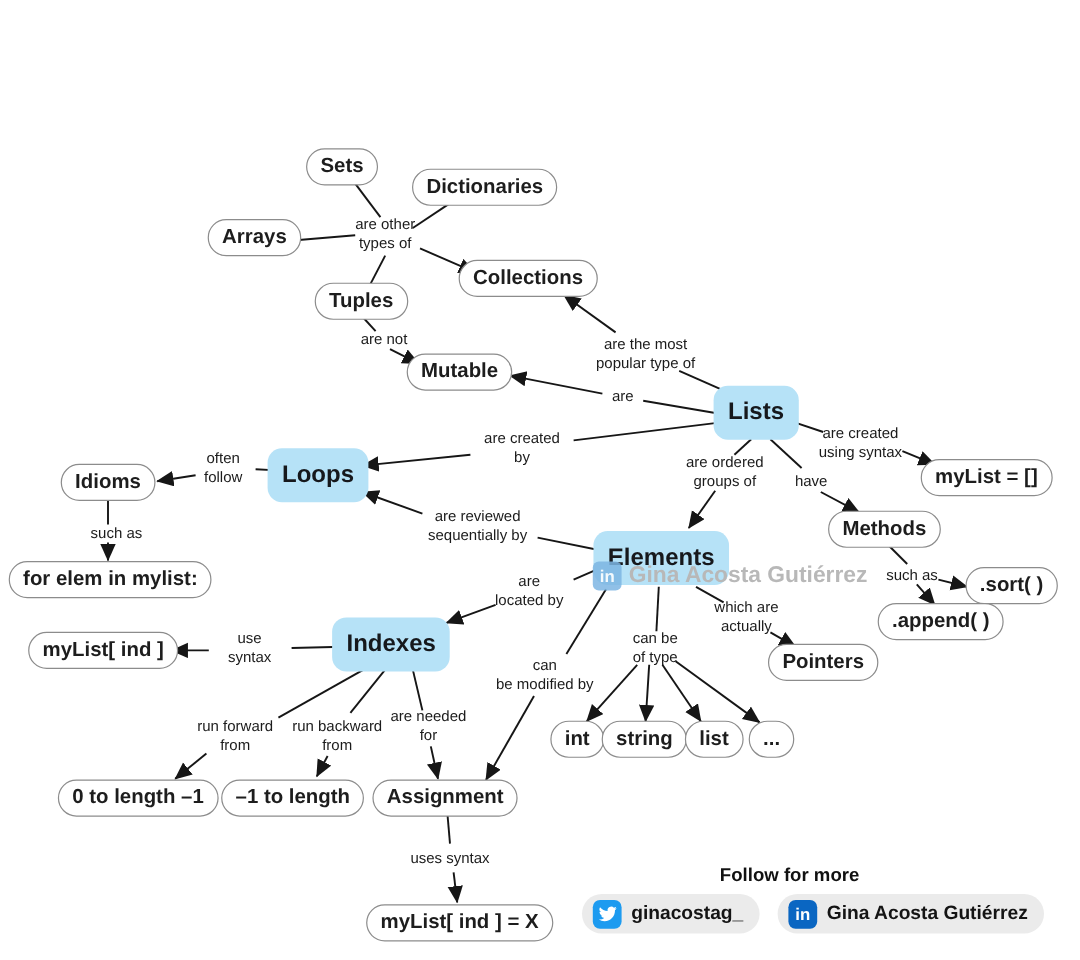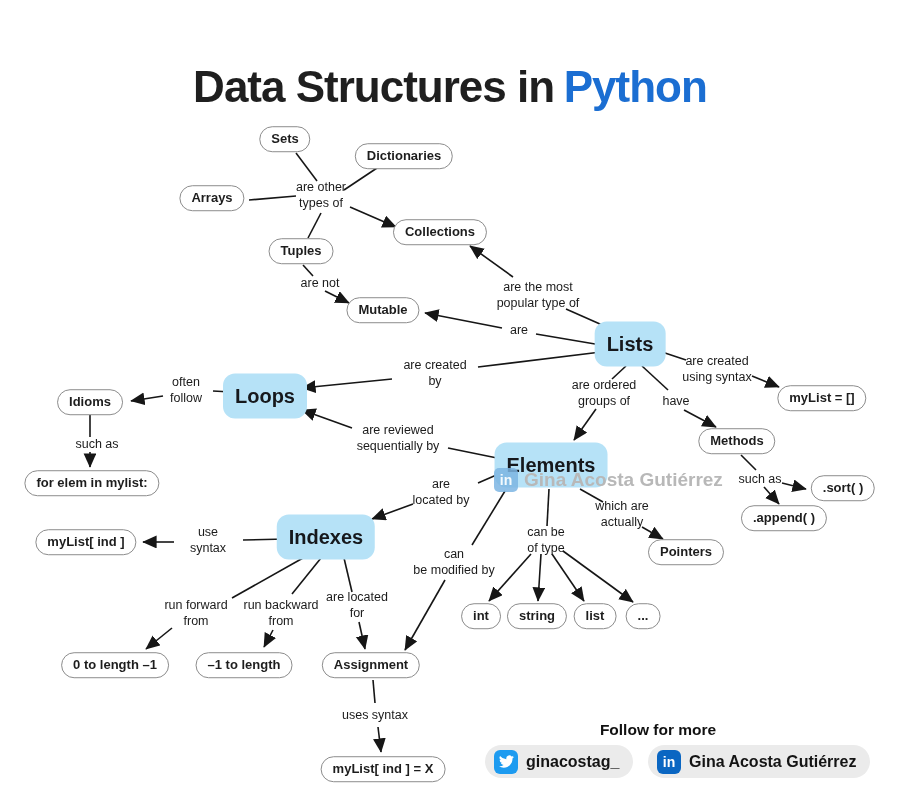--- a/index.html
+++ b/index.html
@@ -11,21 +11,21 @@
     position:absolute;top:30px;left:0;width:900px;text-align:center;
     font-size:44px;font-weight:700;color:#1f1f1f;letter-spacing:-1px;line-height:1.25;
   }
   .title .hl{color:var(--title-blue,#1b6ed2);margin-left:0.22em;}
   svg.edges{position:absolute;left:0;top:0;z-index:1;}
   svg.edges line{stroke:var(--edge-ink,#161616);stroke-width:1.6;}
   .node{
     position:absolute;transform:translate(-50%,-50%);z-index:2;
     background:#ffffff;border:1.4px solid var(--node-border,#8c8c8c);
     border-radius:999px;padding:3px 11px;white-space:nowrap;
-    font-size:13px;font-weight:700;color:#1d1d1d;line-height:1.35;
+    font-size:17px;font-weight:700;color:#1d1d1d;line-height:1.35;
   }
   .node.blue{
     background:var(--node-blue,#b5e3f7);border:none;border-radius:12px;
     padding:9px 12px;font-size:20px;color:#16181c;
   }
   .elabel{
     position:absolute;transform:translate(-50%,-50%);z-index:2;
     font-size:12.5px;font-weight:400;color:#1b1b1b;text-align:center;
     white-space:pre-line;line-height:1.28;
   }
@@ -51,21 +51,20 @@
   }
   .badge-icon.tw{background:var(--twitter-blue,#1d9bf0);}
   .badge-icon.li{background:var(--linkedin-blue,#0a66c2);}
   .pill .label{font-size:16px;font-weight:700;color:#141414;white-space:nowrap;}
 </style>
 </head>
 <body>
 
 <div class="canvas">
 
-  <h1 class="title"><span>Data Structures in</span><span class="hl">Python</span></h1>
 
   <svg class="edges" width="900" height="800" viewBox="0 0 900 800">
     <defs>
       <marker id="arw" markerWidth="11" markerHeight="9" refX="8.5" refY="4" orient="auto">
         <path d="M0,0 L9,4 L0,8 z" fill="#161616"></path>
       </marker>
     </defs>
 
     <line x1="296" y1="153" x2="317" y2="181"></line>
     <line x1="377" y1="168" x2="344" y2="190"></line>
@@ -172,21 +171,21 @@
   <div class="elabel" style="left:454px;top:562px">can
 be modified by</div>
   <div class="elabel" style="left:546px;top:540px">can be
 of type</div>
   <div class="elabel" style="left:622px;top:514px">which are
 actually</div>
   <div class="elabel" style="left:196px;top:613px">run forward
 from</div>
   <div class="elabel" style="left:281px;top:613px">run backward
 from</div>
-  <div class="elabel" style="left:357px;top:605px">are located
+  <div class="elabel" style="left:357px;top:605px">are needed
 for</div>
   <div class="elabel" style="left:375px;top:715px">uses syntax</div>
 
   <div class="watermark">
     <span class="wm-icon">in</span>
     <span class="wm-text">Gina Acosta Gutiérrez</span>
   </div>
 
   <div class="follow">Follow for more</div>
 

